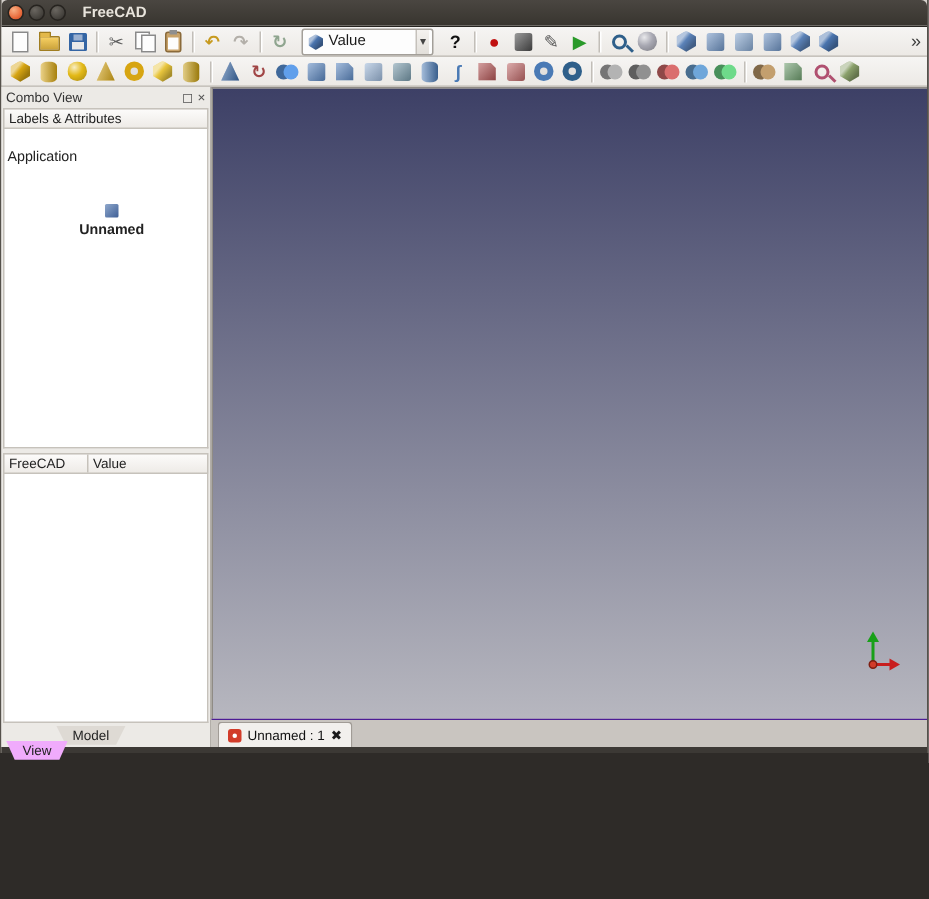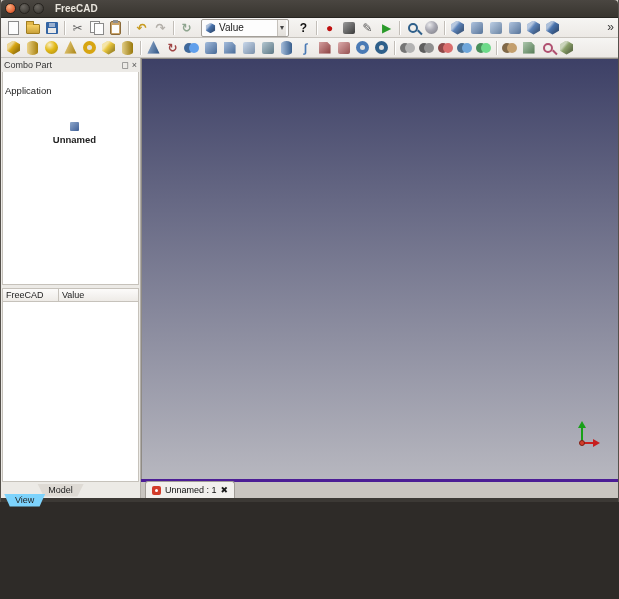--- a/index.html
+++ b/index.html
@@ -108,39 +108,39 @@
   .doc-ico { width:9px; height:9px; border-radius:1px;
              background:linear-gradient(135deg,#8fa8cc,#3f5f96); }
   .prop-header { margin:3px 1px 0; flex:0 0 14px; display:flex; border:1px solid #c6c2bb;
                  background:linear-gradient(#fcfbfa,#eeebe7); font-size:9px; color:#222; }
   .prop-header .c1 { width:56px; border-right:1px solid #c6c2bb; padding:1px 3px; }
   .prop-header .c2 { flex:1; padding:1px 3px; }
   .prop-body { flex:1; margin:0 1px; border:1px solid #c6c2bb; border-top:none; background:#fff; }
   .combo-bottom { height:16px; flex:0 0 16px; display:flex; align-items:center; padding-left:3px; }
   .btab { font-size:9px; color:#222; padding:1px 11px 2px;
           clip-path:polygon(0 0,100% 0,86% 100%,14% 100%); }
-  .btab.active { background:#7dd3fc;margin-top:20px; }
+  .btab.active { background:#f0abfc;margin-top:20px; }
   .btab.back { background:#dedad4; margin-left:-8px; z-index:0; }
   .btab.front { z-index:1; position:relative; }
 
   
   .vp-wrap { flex:1; display:flex; flex-direction:column; min-width:0; }
   .viewport { flex:1; position:relative; border-left:1px solid #8f8b85; border-top:1px solid #8f8b85;
               background:linear-gradient(180deg,var(--viewport-top,#3d4066),var(--viewport-bottom,#b7b7bf)); }
   .axis { position:absolute; right:12px; bottom:30px; width:32px; height:36px; }
   .ax-y { position:absolute; left:7px; bottom:5px; width:2px; height:20px; background:var(--axis-y,#18a018); }
   .ax-y::before { content:""; position:absolute; top:-7px; left:-3px;
                   border:4px solid transparent; border-bottom:7px solid var(--axis-y,#18a018); }
   .ax-x { position:absolute; left:7px; bottom:5px; width:16px; height:2px; background:var(--axis-x,#c81e1e); }
   .ax-x::before { content:""; position:absolute; right:-7px; top:-3px;
                   border:4px solid transparent; border-left:7px solid var(--axis-x,#c81e1e); }
   .ax-o { position:absolute; left:5px; bottom:3px; width:6px; height:6px; border-radius:50%;
           background:#d23c2a; border:1px solid #7e1e12; }
 
-  .doc-tabbar { height:19px; flex:0 0 19px; background:#c9c5c0; border-top:3px solid #4c1d95;
+  .doc-tabbar { height:19px; flex:0 0 19px; background:#c9c5c0; border-top:1px solid #4c1d95;
                 display:flex; align-items:flex-end; padding-left:4px; }
   .doc-tab { height:17px; display:flex; align-items:center; gap:4px; padding:0 6px;
              background:#f2f0ed; border:1px solid #a19c96; border-bottom:none;
              border-radius:3px 3px 0 0; font-size:9px; color:#111; }
   .fc-ico { width:9px; height:9px; background:#d23c2a; border-radius:2px; position:relative; }
   .fc-ico::after { content:""; position:absolute; left:3px; top:3px; width:3px; height:3px;
                    background:#fff; border-radius:50%; }
   .tab-close { font-size:9px; font-weight:bold; color:#1a1a1a; }
 
   
@@ -318,24 +318,25 @@
         <span class="tb-btn" style="color: rgb(138, 160, 106);">
           <i class="s s-cube"></i>
         </span>
       </span>
   </div>
 
   <div class="main">
 
     <div class="combo">
       <div class="combo-header">
-        <span class="t">Combo Part</span>
+        <span class="t">Combo View</span>
         <span class="mini">◻</span>
         <span class="mini">×</span>
       </div>
+      <div class="labels-bar">Labels &amp; Attributes</div>
       <div class="tree">
         <div class="tree-item">Application</div>
         <div class="tree-item tree-doc">
           <span class="doc-ico"></span>
           <span>Unnamed</span>
         </div>
       </div>
       <div class="prop-header">
         <span class="c1">FreeCAD</span>
         <span class="c2">Value</span>

